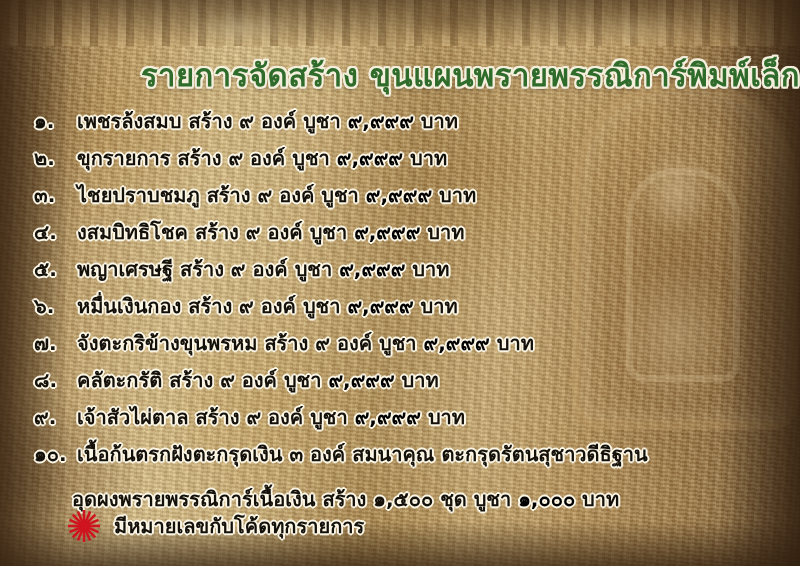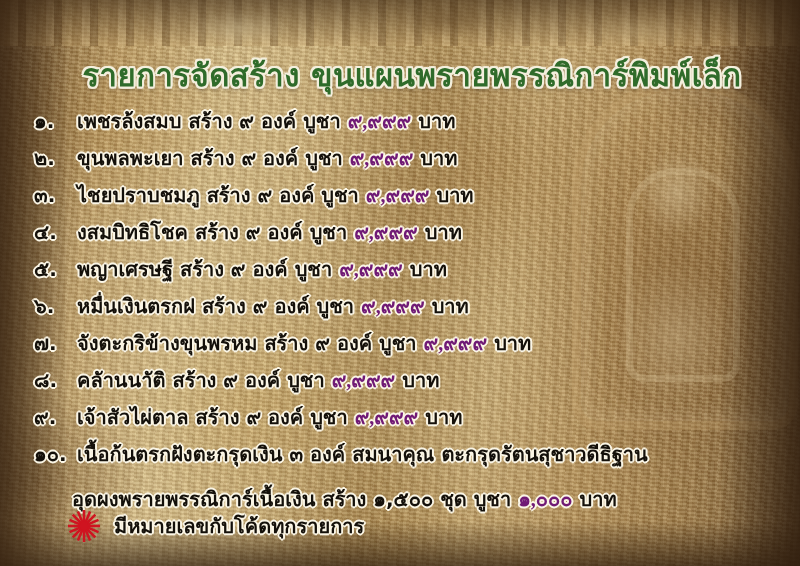--- a/index.html
+++ b/index.html
@@ -118,21 +118,21 @@
   .content {
     position: relative;
     z-index: 5;
     width: 800px;
     height: 566px;
   }
 
   .title {
     position: absolute;
     left: 0; right: 0; top: 50px;
-    text-align: center;
+    text-align: right;
     font-size: 31px;
     font-weight: bold;
     letter-spacing: .5px;
     color: #2f6b2a;
     text-shadow:
       -1.6px -1.6px 0 #f4efdd,  1.6px -1.6px 0 #f4efdd,
       -1.6px  1.6px 0 #f4efdd,  1.6px  1.6px 0 #f4efdd,
       -2.2px 0 0 #f4efdd, 2.2px 0 0 #f4efdd,
        0 -2.2px 0 #f4efdd, 0 2.2px 0 #f4efdd,
        0 3px 4px rgba(40,25,10,.55);
@@ -157,27 +157,26 @@
     white-space: nowrap;
     text-shadow:
       -1.3px -1.3px 0 #fbf6e6, 1.3px -1.3px 0 #fbf6e6,
       -1.3px  1.3px 0 #fbf6e6, 1.3px  1.3px 0 #fbf6e6,
       -1.9px 0 0 #fbf6e6, 1.9px 0 0 #fbf6e6,
        0 -1.9px 0 #fbf6e6, 0 1.9px 0 #fbf6e6;
   }
 
   .row .num { min-width: 36px; }
   .row .price {
-    color: #701a75;
+    color: #000000;
     text-shadow:
       -1.3px -1.3px 0 #fbf6e6, 1.3px -1.3px 0 #fbf6e6,
       -1.3px  1.3px 0 #fbf6e6, 1.3px  1.3px 0 #fbf6e6,
       -1.9px 0 0 #fbf6e6, 1.9px 0 0 #fbf6e6,
        0 -1.9px 0 #fbf6e6, 0 1.9px 0 #fbf6e6;
-    font-family: Liberation Serif, serif;
   }
 
   .row-wide { height: 45px; }
   .row-indent { padding-left: 38px; }
 
   .footer {
     position: absolute;
     left: 66px; top: 508px;
     display: flex;
     align-items: center;
@@ -220,21 +219,21 @@
         <span class="num">๑.</span>
         <span>เพชรล้งสมบ</span>
         <span>สร้าง ๙ องค์</span>
         <span>บูชา</span>
         <span class="price">๙,๙๙๙</span>
         <span>บาท</span>
       </div>
 
       <div class="row">
         <span class="num">๒.</span>
-        <span>ขุนพลพะเยา</span>
+        <span>ขุกรายการ</span>
         <span>สร้าง ๙ องค์</span>
         <span>บูชา</span>
         <span class="price">๙,๙๙๙</span>
         <span>บาท</span>
       </div>
 
       <div class="row">
         <span class="num">๓.</span>
         <span>ไชยปราบชมภู</span>
         <span>สร้าง ๙ องค์</span>
@@ -256,39 +255,39 @@
         <span class="num">๕.</span>
         <span>พญาเศรษฐี</span>
         <span>สร้าง ๙ องค์</span>
         <span>บูชา</span>
         <span class="price">๙,๙๙๙</span>
         <span>บาท</span>
       </div>
 
       <div class="row">
         <span class="num">๖.</span>
-        <span>หมื่นเงินตรกฝ</span>
+        <span>หมื่นเงินกอง</span>
         <span>สร้าง ๙ องค์</span>
         <span>บูชา</span>
         <span class="price">๙,๙๙๙</span>
         <span>บาท</span>
       </div>
 
       <div class="row">
         <span class="num">๗.</span>
         <span>จังตะกริข้างขุนพรหม</span>
         <span>สร้าง ๙ องค์</span>
         <span>บูชา</span>
         <span class="price">๙,๙๙๙</span>
         <span>บาท</span>
       </div>
 
       <div class="row">
         <span class="num">๘.</span>
-        <span>คลัานนาัติ</span>
+        <span>คลัตะกรัติ</span>
         <span>สร้าง ๙ องค์</span>
         <span>บูชา</span>
         <span class="price">๙,๙๙๙</span>
         <span>บาท</span>
       </div>
 
       <div class="row">
         <span class="num">๙.</span>
         <span>เจ้าสัวไผ่ตาล</span>
         <span>สร้าง ๙ องค์</span>

